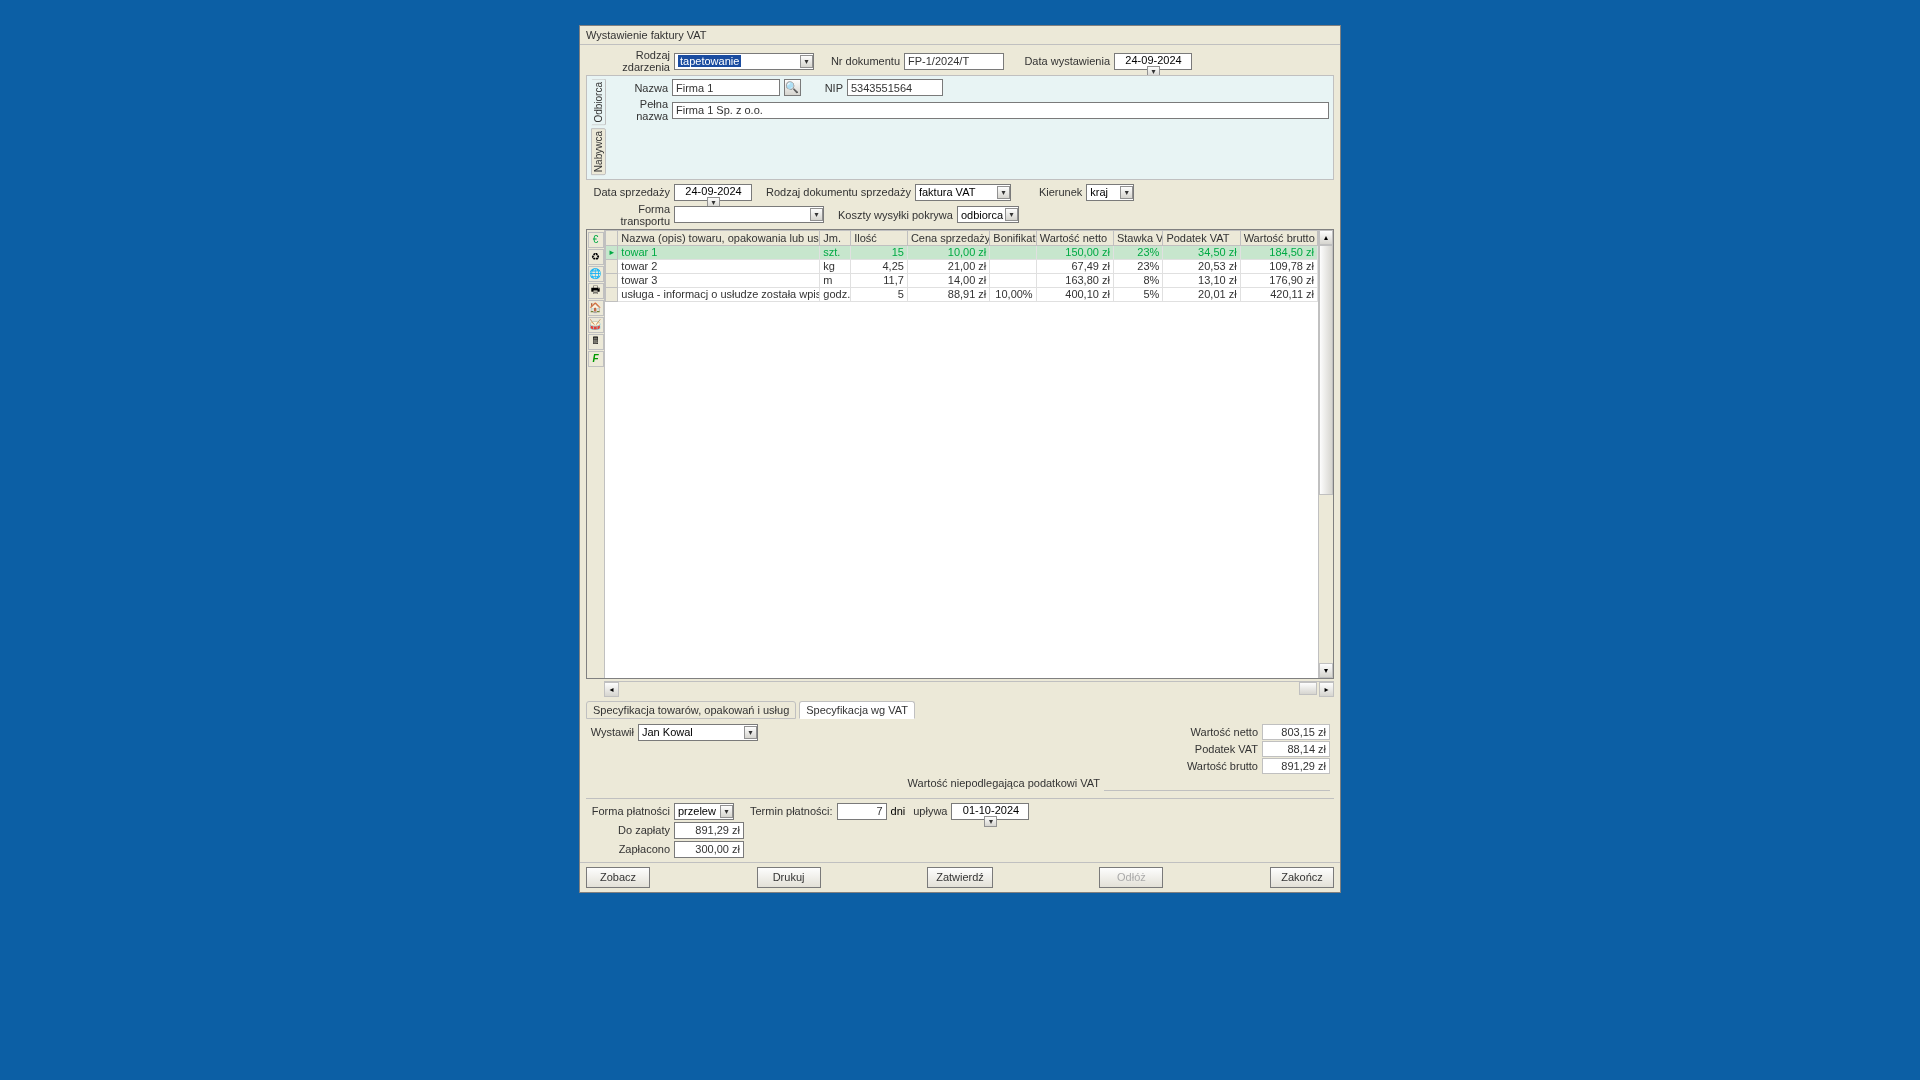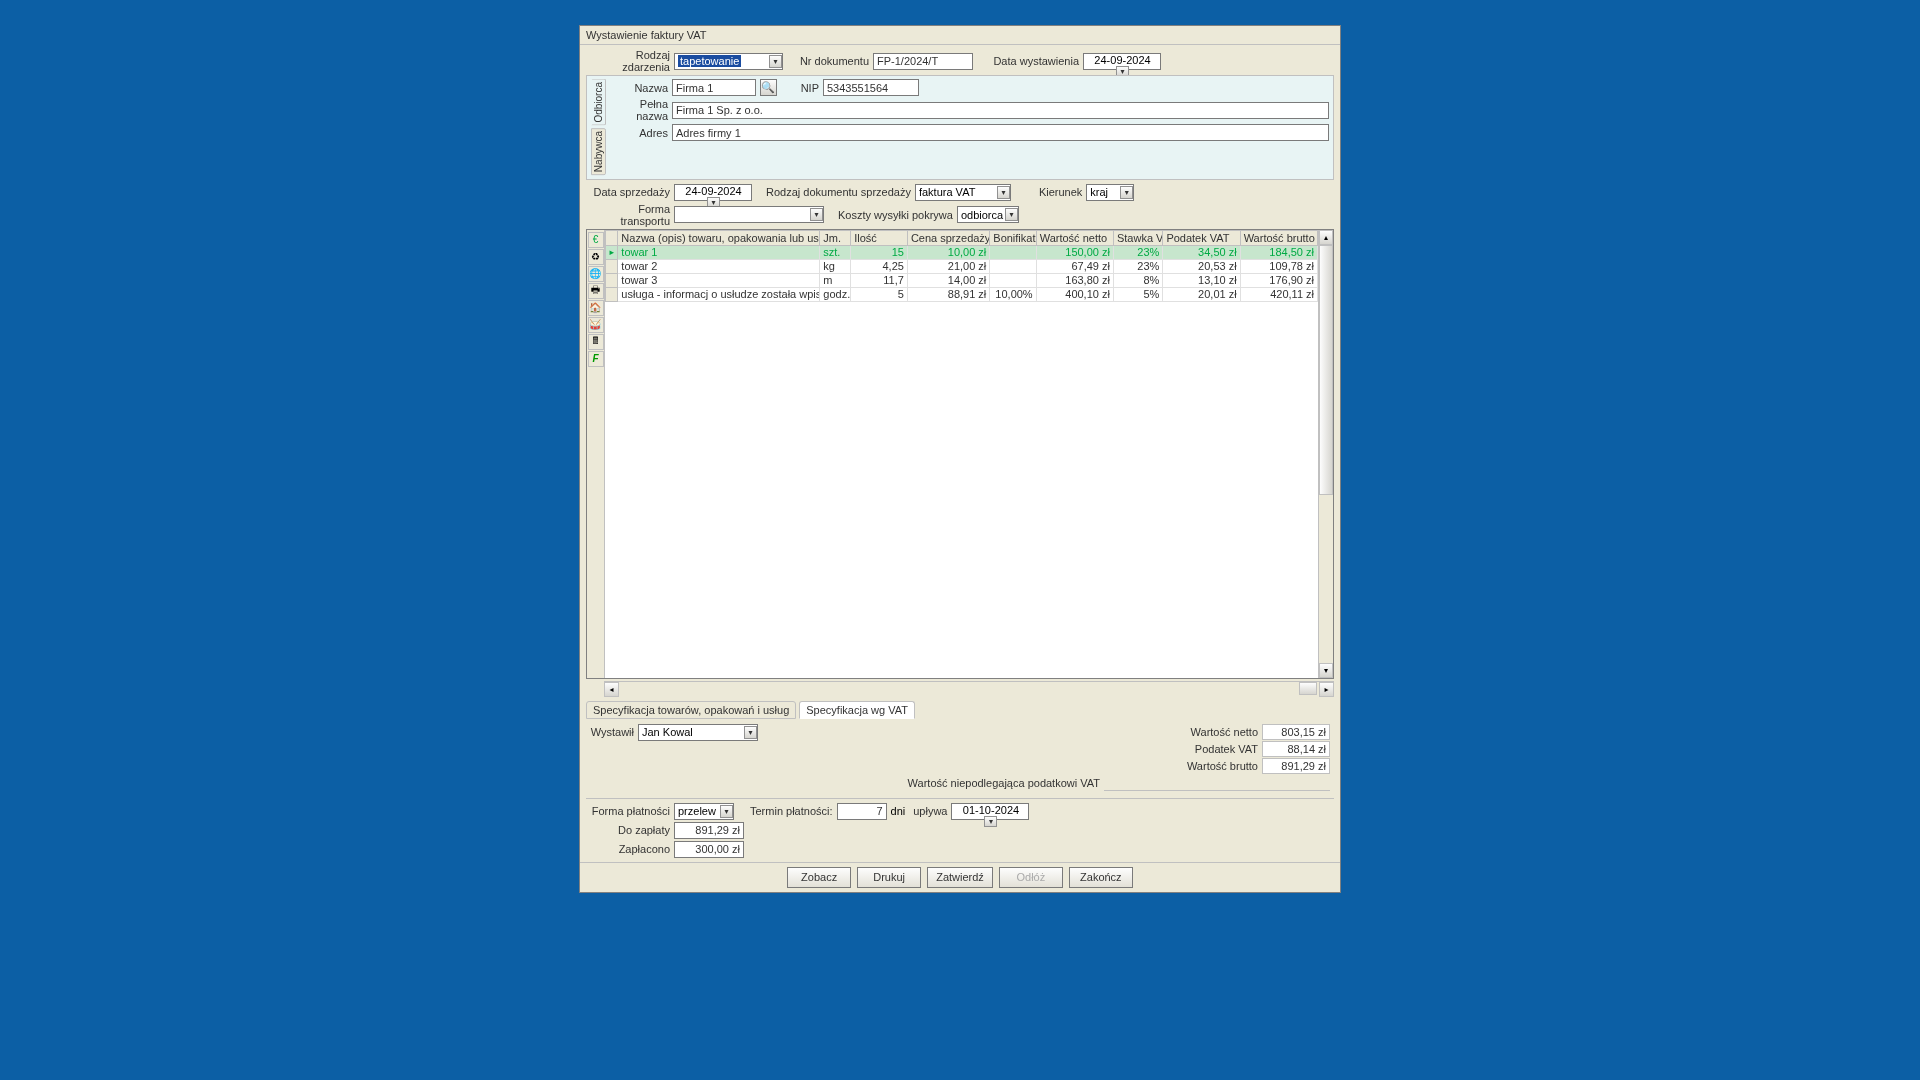--- a/index.html
+++ b/index.html
@@ -38,68 +38,64 @@
   .hscroll .thumb-h { width: 18px; height: 13px; margin-left: auto; margin-right: 2px; background: linear-gradient(#fdfdfd,#d6d5cf); border: 1px solid #c0c0c0; }
   .tabs-row { display: flex; gap: 3px; margin-top: 3px; }
   .tab { border: 1px solid #c0c0c0; background: #ece9d8; padding: 2px 6px; border-radius: 3px 3px 0 0; cursor: pointer; color: #333; }
   .tab.active { background: #fff; border-bottom: 1px solid #fff; }
   .totals { background: #ece9d8; padding: 3px 4px; display: flex; justify-content: space-between; align-items: flex-start; }
   .totals-right { display: flex; flex-direction: column; gap: 1px; align-items: flex-end; }
   .total-row { display: flex; align-items: center; gap: 4px; }
   .total-box { border: 1px solid #c0c0c0; background: #fff; width: 68px; height: 16px; padding: 0 3px; text-align: right; color: #333; line-height: 14px; }
   .underline-box { border-bottom: 1px solid #c0c0c0; width: 226px; height: 16px; text-align: right; }
   hr.sep { border: none; border-top: 1px solid #c0c0c0; margin: 2px 0; }
-  .btn-bar { display: flex; justify-content: center; gap: 6px; padding: 4px 6px; background: #ece9d8; border-top: 1px solid #c0c0c0; }
+  .btn-bar { display: flex; justify-content: space-between; gap: 6px; padding: 4px 6px; background: #ece9d8; border-top: 1px solid #c0c0c0; }
   .btn { min-width: 64px; height: 21px; border: 1px solid #7a7a7a; background: linear-gradient(#fdfdfd,#e3e1d7); cursor: pointer; color: #333; padding: 0 8px; }
   .btn:disabled,.btn.disabled { color: #aaa; cursor: default; }
   .arrow-down::after { content: "▾"; font-size: 8px; }
 </style>
 </head>
 <body>
 
 <div class="window">
   <div class="titlebar">Wystawienie faktury VAT</div>
 
   <div class="content">
 
     <div class="row">
       <span class="label" style="width:84px">Rodzaj zdarzenia</span>
-      <div class="combo" style="width:109px">
+      <div class="combo" style="width:140px">
         <span class="sel">tapetowanie</span>
         <span class="dd-btn arrow-down"></span>
       </div>
       <span class="label" style="width:82px">Nr dokumentu</span>
       <input class="input-text" style="width: 100px;" value="FP-1/2024/T">
       <span class="label" style="width:102px">Data wystawienia</span>
       <div class="input-date" style="width:78px">
         <span>24-09-2024</span>
         <span class="dd-btn arrow-down"></span>
       </div>
     </div>
 
     <div class="contractor-box">
       <div class="side-tabs">
         <div class="side-tab active">Odbiorca</div>
         <div class="side-tab">Nabywca</div>
       </div>
       <div class="contractor-fields">
         <div class="row">
           <span class="label" style="width:58px">Nazwa</span>
-          <input class="input-text" style="width: 84px;" value="Firma 1">
+          <input class="input-text" style="width: 108px;" value="Firma 1">
           <span class="icon-btn">🔍</span>
           <span class="label" style="width:30px;margin-left:8px">NIP</span>
           <input class="input-text" style="width: 96px;" value="5343551564">
         </div>
         <div class="row">
           <span class="label" style="width:58px">Pełna nazwa</span>
           <input class="input-text" style="flex: 1 1 0%;" value="Firma 1 Sp. z o.o.">
-        </div>
-        <div class="row">
-          <span class="label" style="width:58px">Adres</span>
-          <input class="input-text" style="flex: 1 1 0%;" value="Adres firmy 1">
         </div>
       </div>
     </div>
 
     <div class="row" style="margin-top:2px">
       <span class="label" style="width:84px">Data sprzedaży</span>
       <div class="input-date" style="width:78px">
         <span>24-09-2024</span>
         <span class="dd-btn arrow-down"></span>
       </div>

